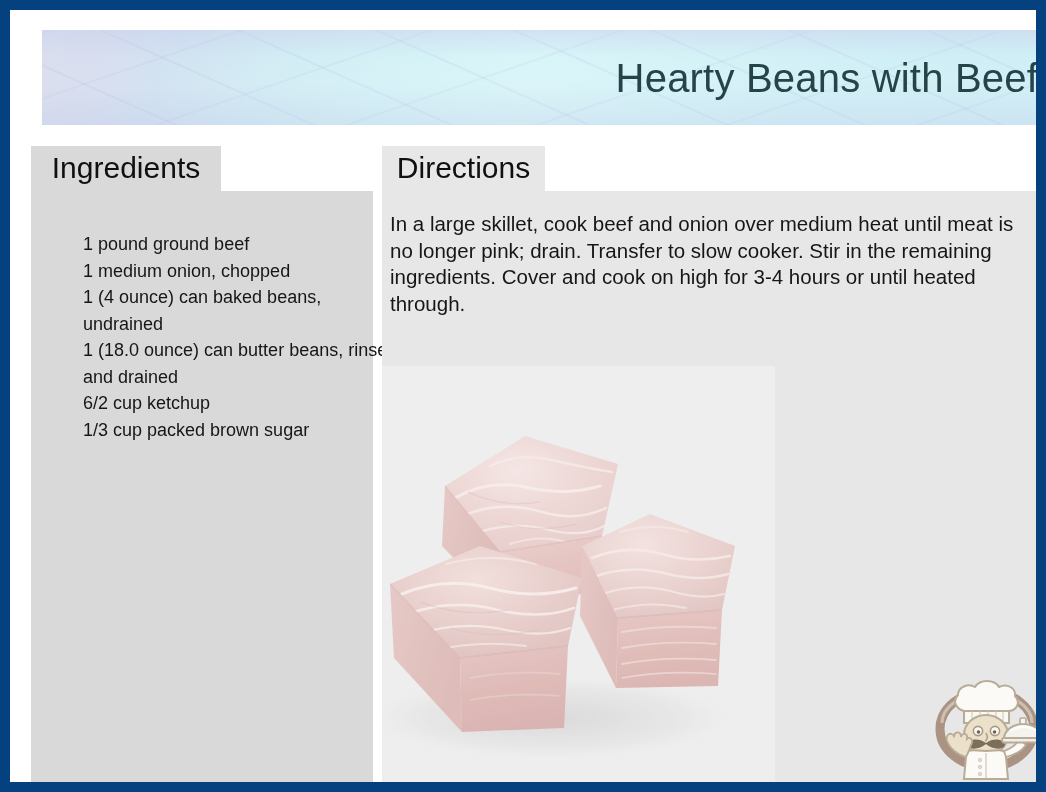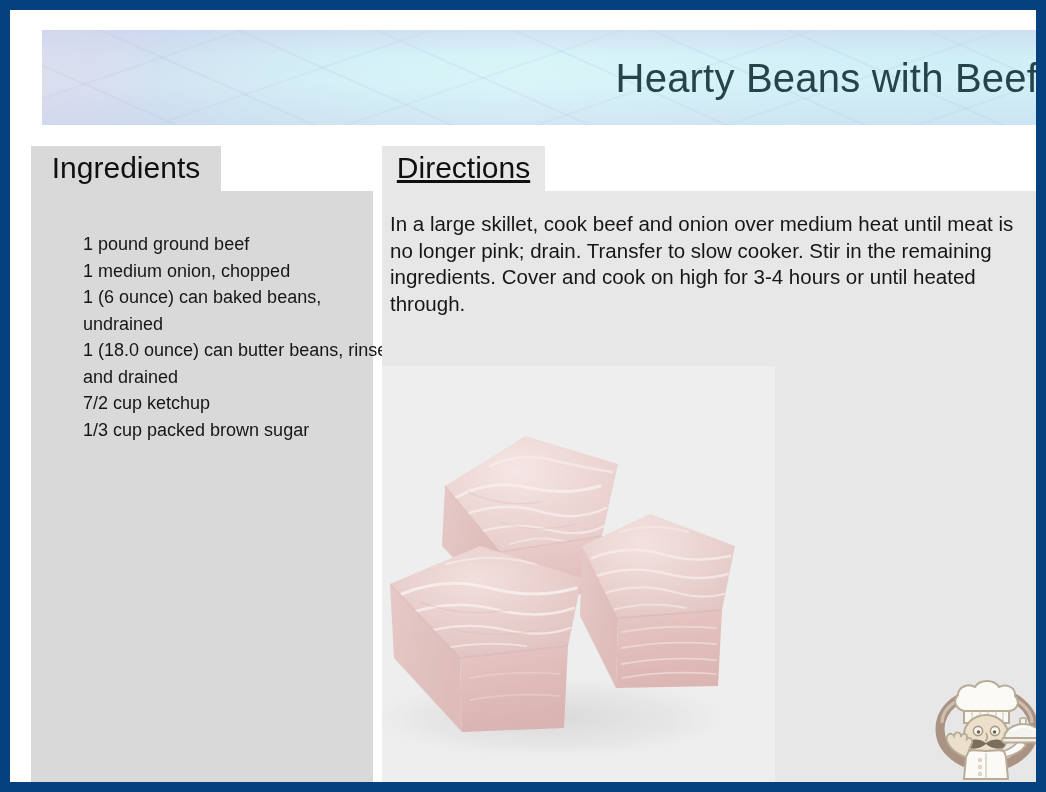--- a/index.html
+++ b/index.html
@@ -147,21 +147,20 @@
     padding: 0;
   }
 
   
   #directions-head {
     left: 362px;
     top: 126px;
     width: 163px;
     height: 45px;
     background: #e7e7e7;
-    text-decoration: underline;
   }
   #directions-body {
     left: 362px;
     top: 171px;
     width: 661px;
     height: 601px;
     background: #e7e7e7;
     overflow: hidden;
   }
   #directions-text {
@@ -209,23 +208,23 @@
       <div class="wash"></div>
       <div id="banner-title">Hearty Beans with Beef</div>
     </div>
 
     <div id="ingredients-head" class="panel-head">Ingredients</div>
 
     <div id="ingredients-body" class="panel-body">
       <ul id="ingredients-list">
         <li>1 pound ground beef</li>
         <li>1 medium onion, chopped</li>
-        <li>1 (6 ounce) can baked beans, undrained</li>
+        <li>1 (4 ounce) can baked beans, undrained</li>
         <li>1 (18.0 ounce) can butter beans, rinsed and drained</li>
-        <li>7/2 cup ketchup</li>
+        <li>6/2 cup ketchup</li>
         <li>1/3 cup packed brown sugar</li>
       </ul>
     </div>
 
     <div id="directions-head" class="panel-head">Directions</div>
 
     <div id="directions-body" class="panel-body">
       <div id="directions-text">In a large skillet, cook beef and onion over medium heat until meat is no longer pink; drain. Transfer to slow cooker. Stir in the remaining ingredients. Cover and cook on high for 3-4 hours or until heated through.</div>
 
       <svg id="beef-photo" viewBox="0 0 425 420">

